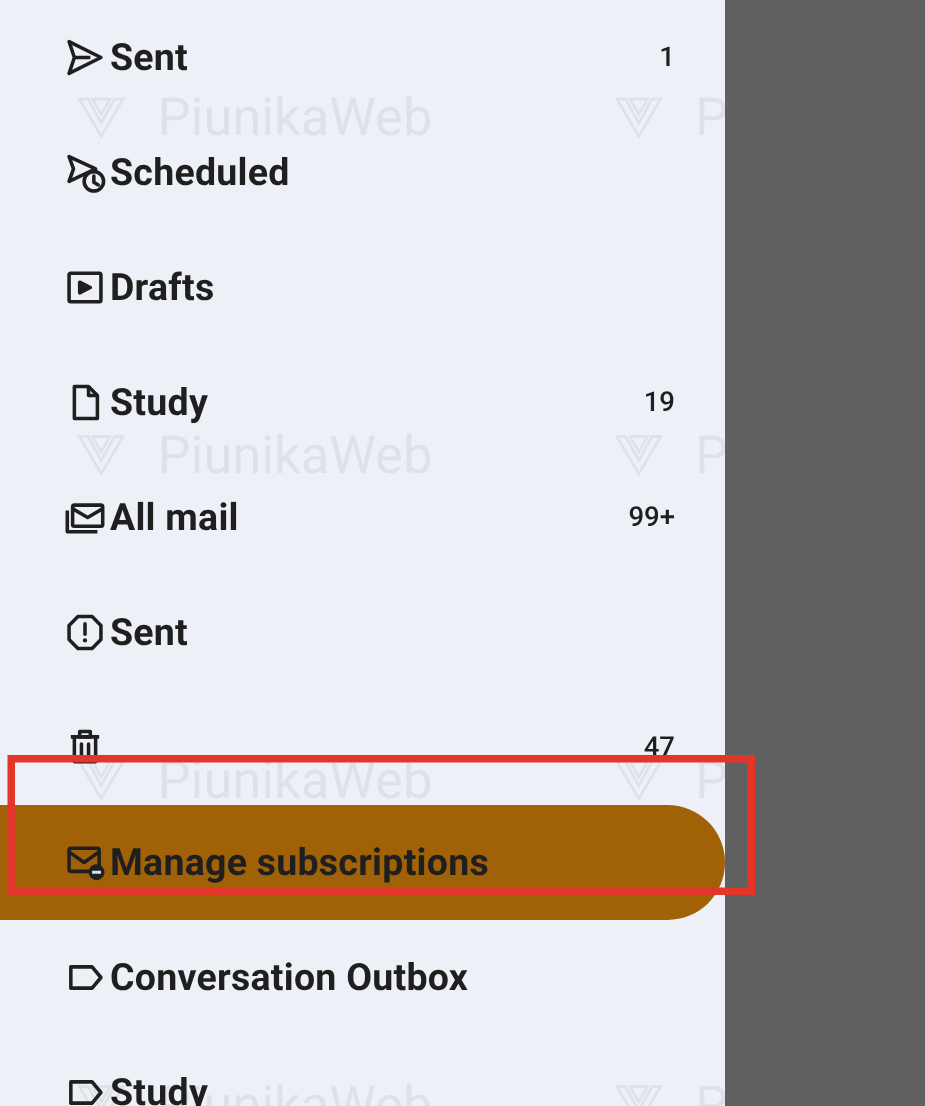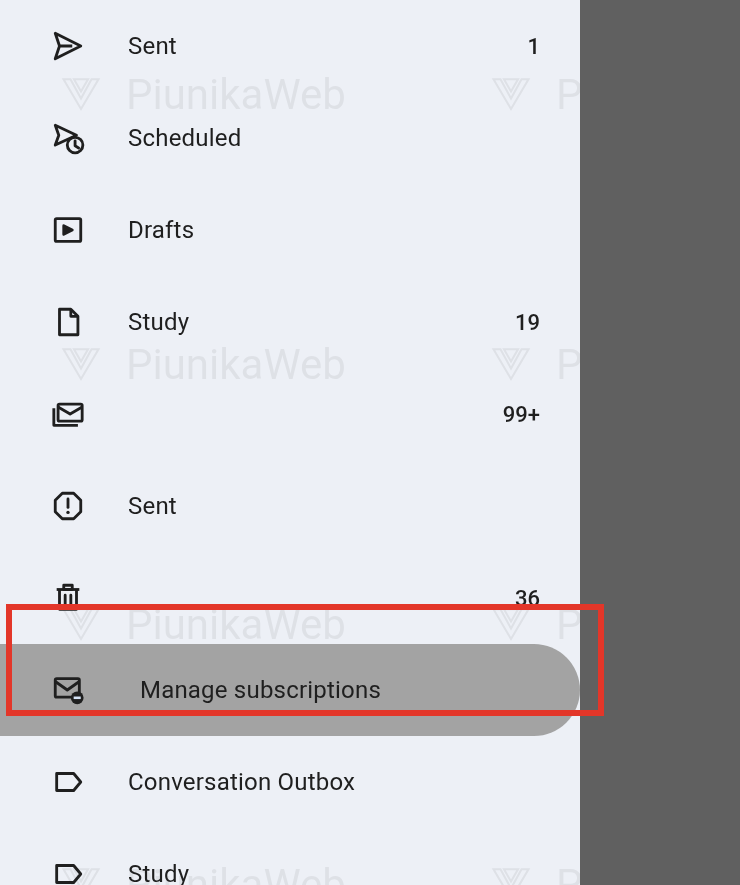--- a/index.html
+++ b/index.html
@@ -55,41 +55,39 @@
     .nav-item {
       display: flex;
       align-items: center;
       height: 92px;
       padding-left: 48px;
       padding-right: 40px;
       cursor: pointer;
       position: relative;
     }
     .nav-item.highlighted {
-      background: #a3a3a3;
+      background: #a16207;
       border-radius: 0 48px 48px 0;
-      gap: 12px;
     }
     .nav-icon-wrap {
       width: 40px;
       height: 40px;
       display: flex;
       align-items: center;
       justify-content: center;
       flex-shrink: 0;
     }
     .nav-icon-wrap svg {
       width: 34px;
       height: 34px;
     }
     .nav-label {
-      font-size: 24px;
-      font-weight: 400;
+      font-size: 30px;
+      font-weight: 700;
       color: #1f1f1f;
-      margin-left: 40px;
       flex: 1;
       letter-spacing: 0.2px;
     }
     .nav-count {
       font-size: 22px;
       font-weight: 500;
       color: #1f1f1f;
       margin-left: auto;
     }
     .highlight-box {
@@ -234,20 +232,21 @@
     </div>
 
     <div class="nav-item">
       <span class="nav-icon-wrap">
         <svg viewBox="0 0 24 24" fill="none" stroke="#1f1f1f" stroke-width="2" stroke-linejoin="round">
             <rect x="5" y="5" width="17" height="12" rx="1"></rect>
             <path d="M5 7 L13.5 12 L22 7"></path>
             <path d="M2 8 L2 20 L19 20"></path>
           </svg>
       </span>
+      <span class="nav-label">All mail</span>
       <span class="nav-count">99+</span>
     </div>
 
     <div class="nav-item">
       <span class="nav-icon-wrap">
         <svg viewBox="0 0 24 24" fill="none" stroke="#1f1f1f" stroke-width="2" stroke-linejoin="round">
             <path d="M8 3 L16 3 L21 8 L21 16 L16 21 L8 21 L3 16 L3 8 Z"></path>
             <path d="M12 7 L12 13" stroke-linecap="round"></path>
             <circle cx="12" cy="16.5" r="1.2" fill="#1f1f1f" stroke="none"></circle>
           </svg>
@@ -258,21 +257,21 @@
 
     <div class="nav-item">
       <span class="nav-icon-wrap">
         <svg viewBox="0 0 24 24" fill="none" stroke="#1f1f1f" stroke-width="2" stroke-linejoin="round">
             <path d="M4 6 L20 6"></path>
             <path d="M6 6 L6 20 L18 20 L18 6"></path>
             <path d="M9 3 L15 3 L15 6 L9 6 Z"></path>
             <path d="M10 10 L10 17 M14 10 L14 17" stroke-linecap="round"></path>
           </svg>
       </span>
-      <span class="nav-count">36</span>
+      <span class="nav-count">47</span>
     </div>
 
     <div class="nav-item highlighted">
       <span class="nav-icon-wrap">
         <svg viewBox="0 0 24 24" fill="none" stroke="#1f1f1f" stroke-width="2" stroke-linejoin="round">
             <rect x="3" y="4" width="17" height="13" rx="1"></rect>
             <path d="M3 6 L11.5 12 L20 6"></path>
             <circle cx="18.5" cy="17.5" r="4.5" fill="#1f1f1f" stroke="none"></circle>
             <path d="M16 17.5 L21 17.5" stroke="#d5e3f7" stroke-width="1.8"></path>
           </svg>

